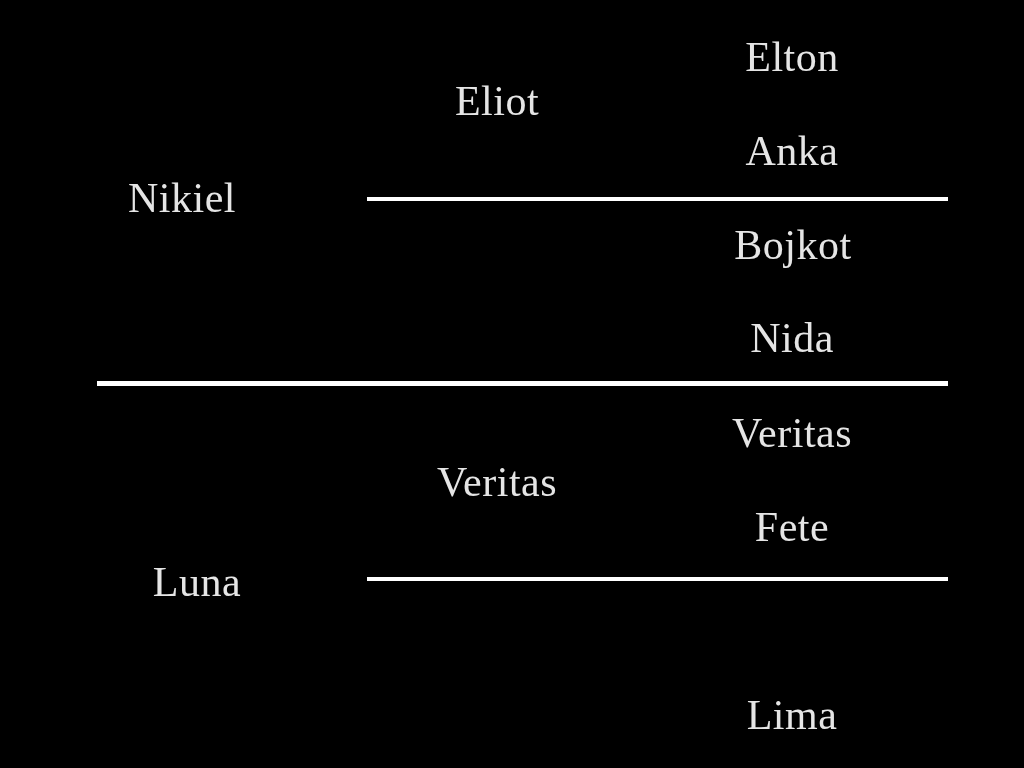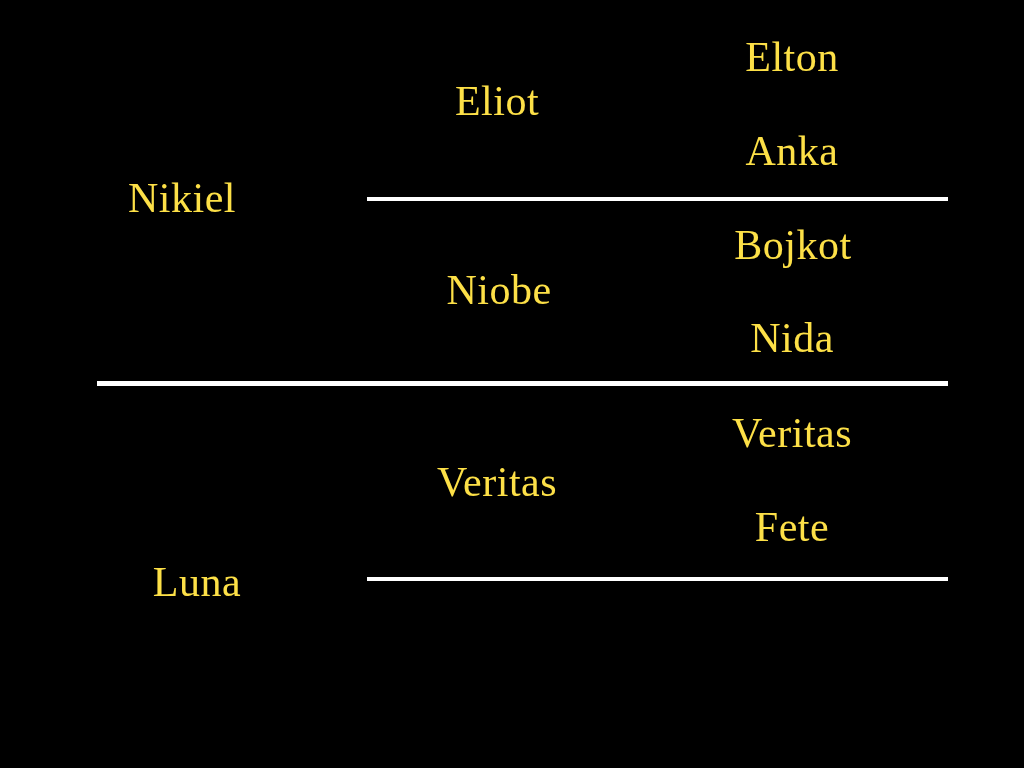--- a/index.html
+++ b/index.html
@@ -10,47 +10,47 @@
     position: relative;
     width: 1024px;
     height: 768px;
     background: #000000;
     overflow: hidden;
     font-family: "Liberation Serif", "DejaVu Serif", serif;
   }
   .node {
     position: absolute;
     transform: translate(-50%, -50%);
-    color: #fde047;
+    color: #e5e5e5;
     font-size: 42px;
     line-height: 1;
     white-space: nowrap;
     letter-spacing: 0.5px;
   }
   .hline {
     position: absolute;
     background: #ffffff;
   }
 </style>
 </head>
 <body>
 
 <div class="canvas">
 
   <div class="node" style="left:182px; top:198px">Nikiel</div>
   <div class="node" style="left:197px; top:582px">Luna</div>
 
   <div class="node" style="left:497px; top:101px">Eliot</div>
-  <div class="node" style="left:499px; top:290px">Niobe</div>
   <div class="node" style="left:497px; top:482px">Veritas</div>
 
   <div class="node" style="left:792px; top:57px">Elton</div>
   <div class="node" style="left:792px; top:151px">Anka</div>
   <div class="node" style="left:793px; top:245px">Bojkot</div>
   <div class="node" style="left:792px; top:338px">Nida</div>
   <div class="node" style="left:792px; top:433px">Veritas</div>
   <div class="node" style="left:792px; top:527px">Fete</div>
+  <div class="node" style="left:792px; top:715px">Lima</div>
 
   <div class="hline" style="left:367px; top:197px; width:581px; height:4px"></div>
   <div class="hline" style="left:97px; top:381px; width:851px; height:5px"></div>
   <div class="hline" style="left:367px; top:577px; width:581px; height:4px"></div>
 
 </div>
 
 </body></html>

